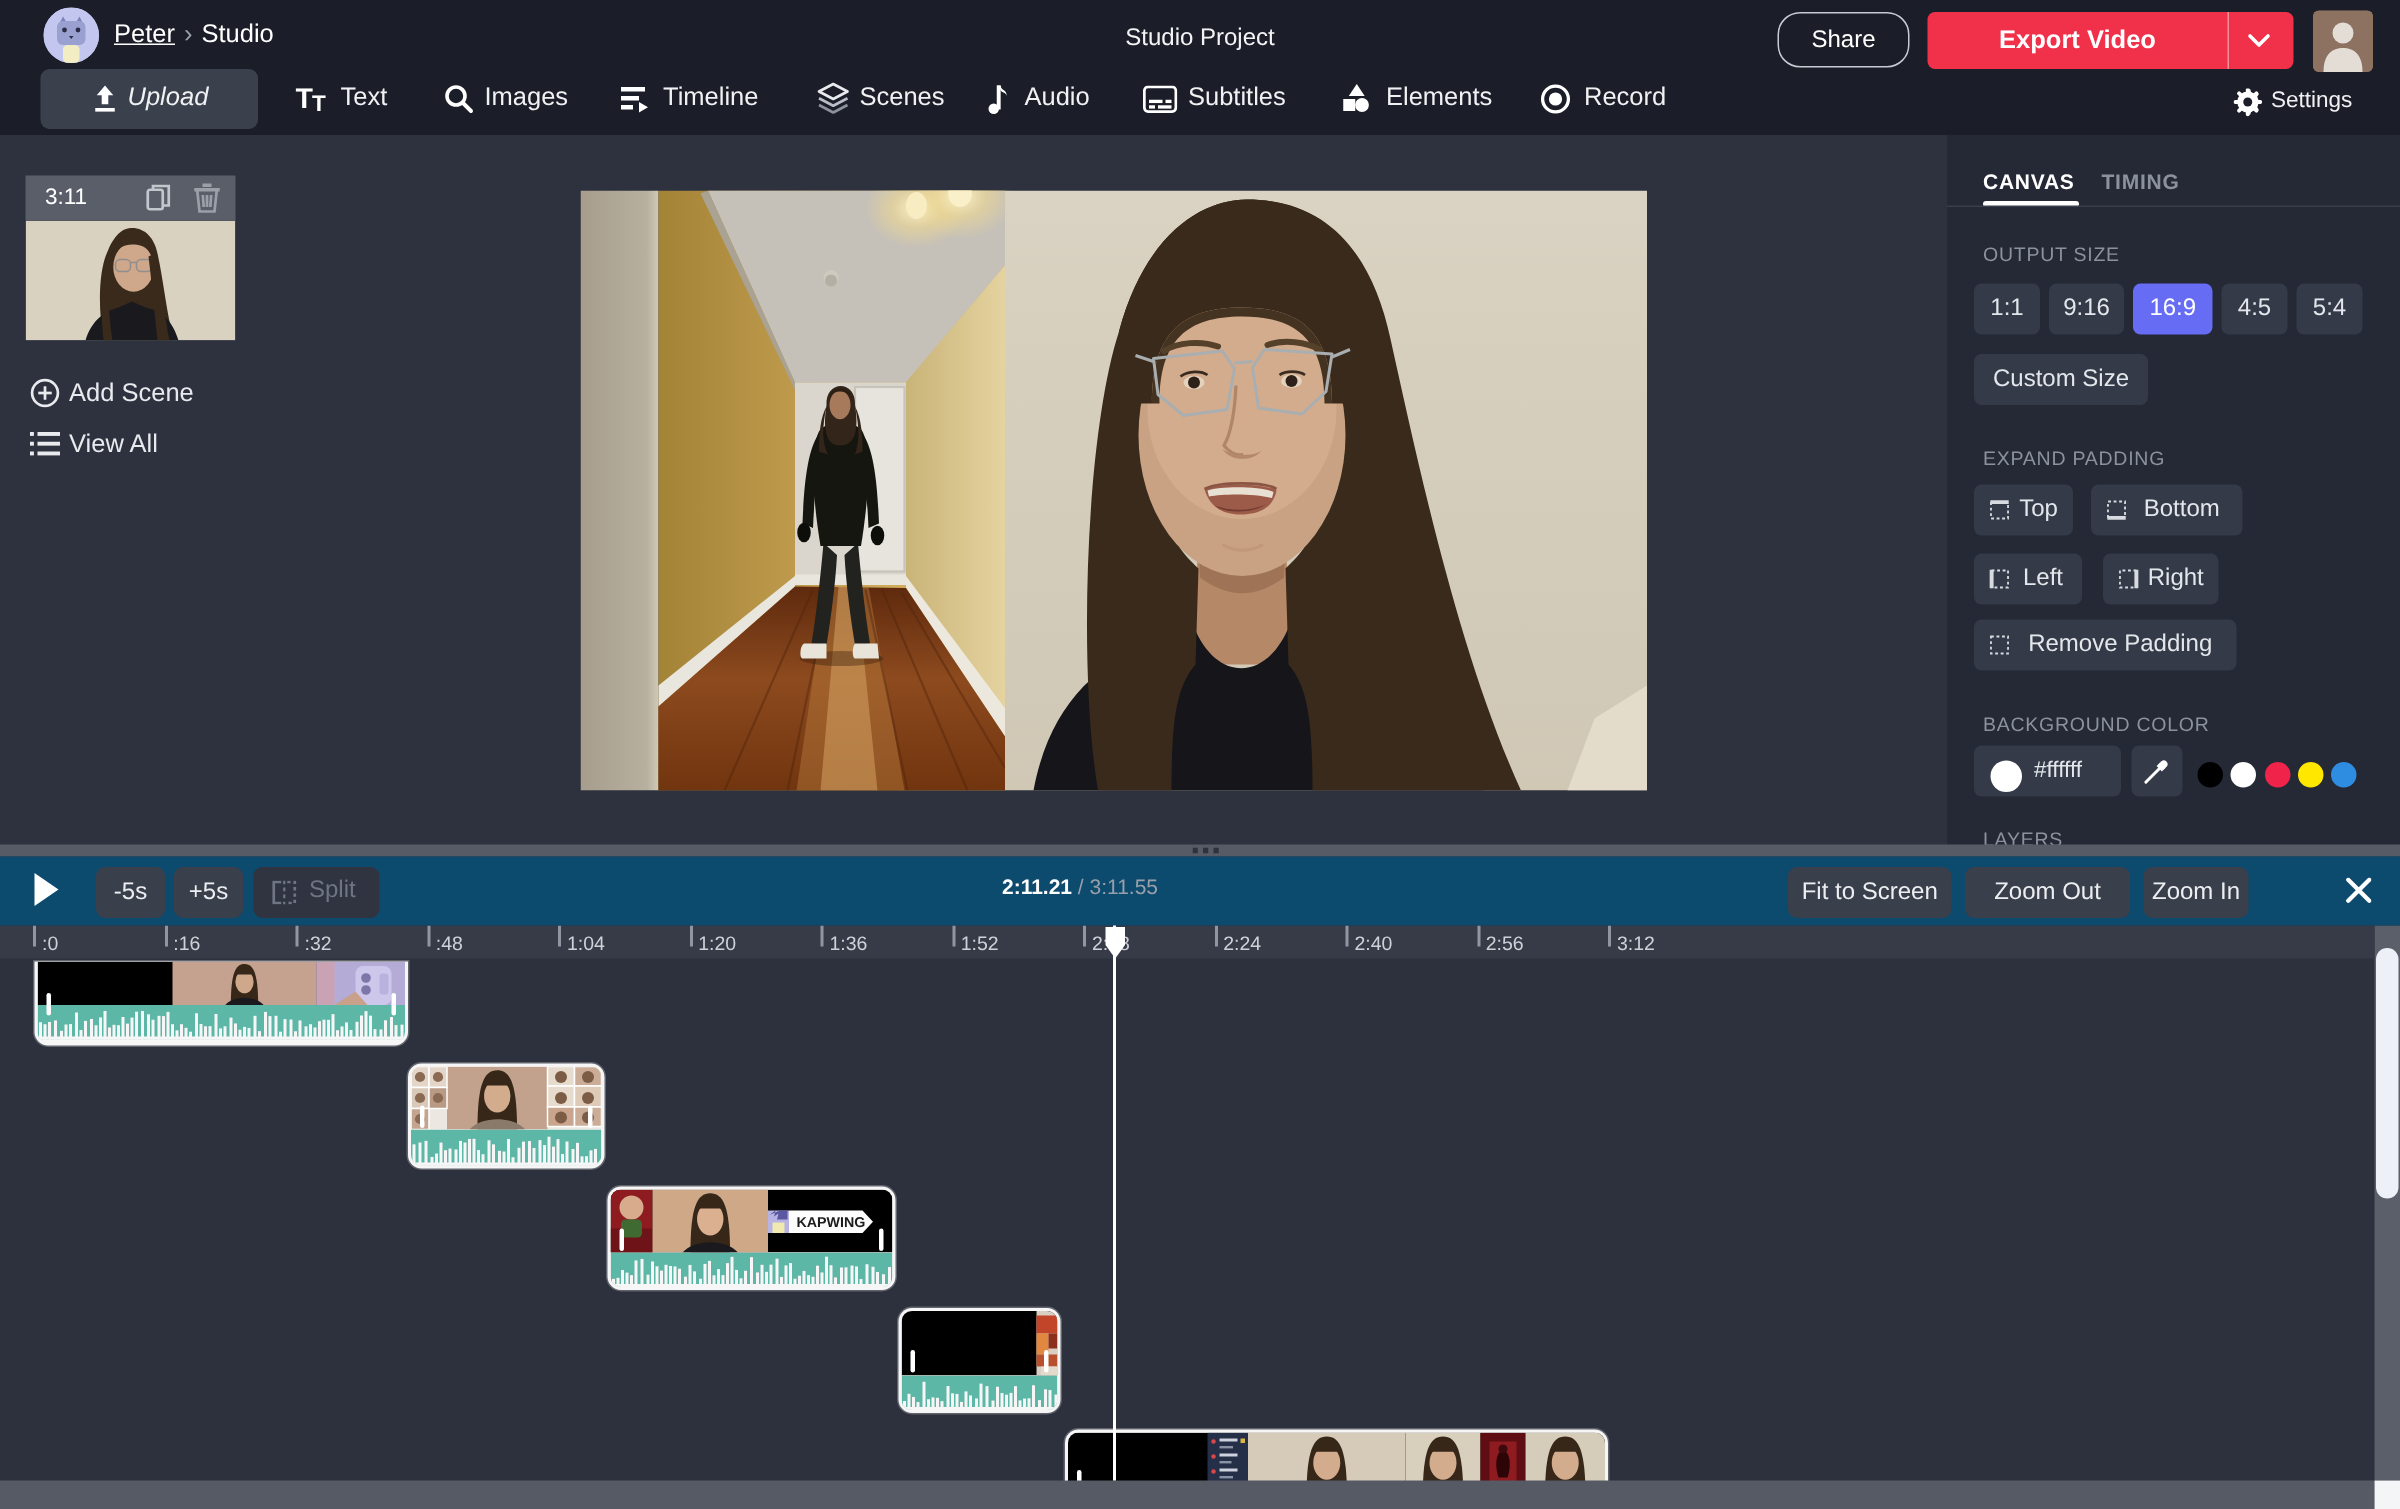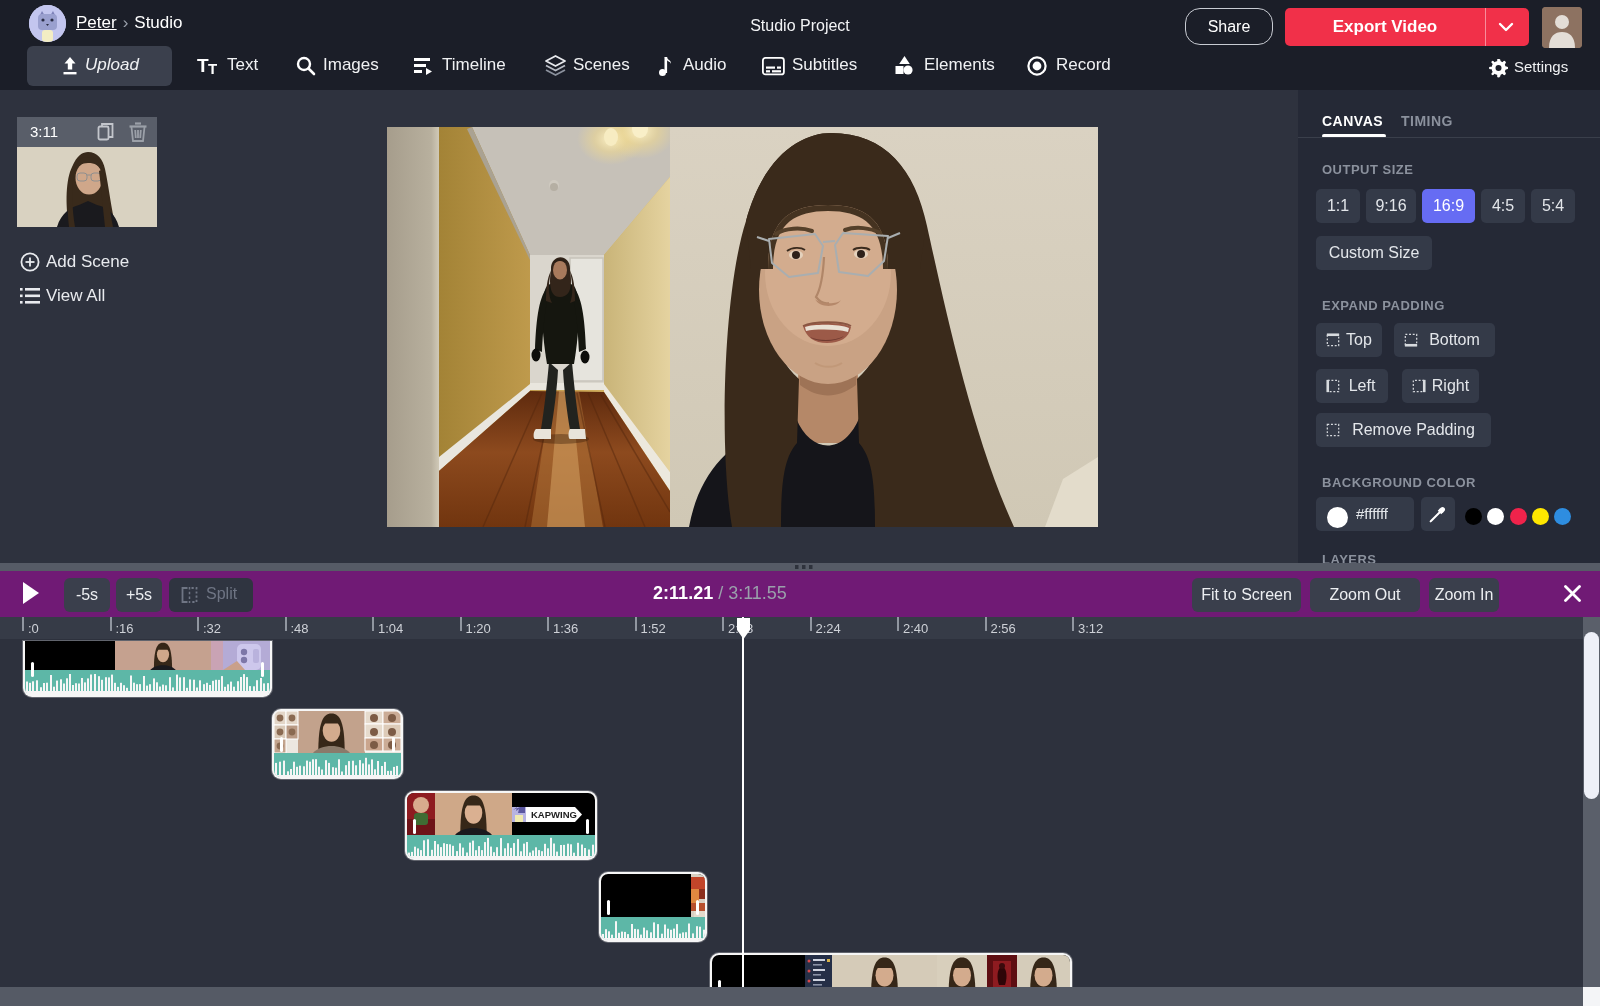--- a/index.html
+++ b/index.html
@@ -39,35 +39,35 @@
 .leftitem { position:absolute; color:#e8eaee; font-size:17px; }
 
 
 #video { position:absolute; left:387px; top:37px; width:711px; height:400px; }
 
 
 #rightpanel { position:absolute; left:1298px; top:90px; width:302px; height:481px; background:#252936; z-index:3; }
 #rightpanel .tab { position:absolute; top:23px; font-size:14px; font-weight:bold; letter-spacing:0.5px; }
 #tabline { position:absolute; left:0; top:47px; width:302px; height:1px; background:#3a3f4b; }
 #canvasline { position:absolute; left:24px; top:44px; width:64px; height:4px; background:#fff; border-radius:2px; }
-.plabel { position:absolute; left:24px; color:#8b919d; font-size:13px; font-weight:bold; letter-spacing:0.5px; }
+.plabel { position:absolute; left:24px; color:#8b919d; font-size:13px; font-weight:normal; letter-spacing:0.5px; }
 .pbtn { position:absolute; height:34px; background:#343a48; border-radius:5px; color:#e3e6ea; font-size:16px; text-align:center; }
 .pbtn.active { background:#666cf3; color:#fff; }
 .pbtn .ic { position:absolute; left:10px; top:10px; width:14px; height:14px; }
 .dot { position:absolute; width:17px; height:17px; border-radius:50%; }
 
 
 #divider { position:absolute; left:0; top:563px; width:1600px; height:8px; background:#565b66; z-index:4; }
 #divider svg { display:block; } #divider .dots { position:absolute; left:795px; top:2px; width:18px; height:4px; }
 
 
-#controlbar { position:absolute; left:0; top:571px; width:1600px; height:46px; background:#701a75; z-index:4; }
+#controlbar { position:absolute; left:0; top:571px; width:1600px; height:46px; background:#0c4a6e; z-index:4; }
 .cbtn { position:absolute; top:7px; height:34px; background:#3a3f4c; border-radius:6px; color:#eceef1; font-size:16px; text-align:center; line-height:34px; }
 #splitbtn { position:absolute; left:169px; top:7px; width:84px; height:34px; background:#2f3440; border-radius:6px; color:#6f7584; font-size:16px; }
-#timedisp { position:absolute; left:560px; top:12px; width:320px; text-align:center; font-size:18px; color:#9aa0ab; }
+#timedisp { position:absolute; left:560px; top:12px; width:320px; text-align:center; font-size:14px; color:#9aa0ab; }
 #timedisp b { color:#fff; }
 
 
 #ruler { position:absolute; left:0; top:0; width:1583px; height:22px; background:#363b47; z-index:3; }
 .tick { position:absolute; top:0; width:2px; height:14px; background:#9096a0; }
 .ticklbl { position:absolute; top:4px; font-size:13px; color:#ced1d7; }
 
 
 #timeline { position:absolute; left:0; top:617px; width:1600px; height:370px; background:#2d313d; }
 .clip { position:absolute; background:#f6f6f6; border-radius:9px; box-shadow:0 0 0 1px rgba(255,255,255,0.25); overflow:hidden; }

